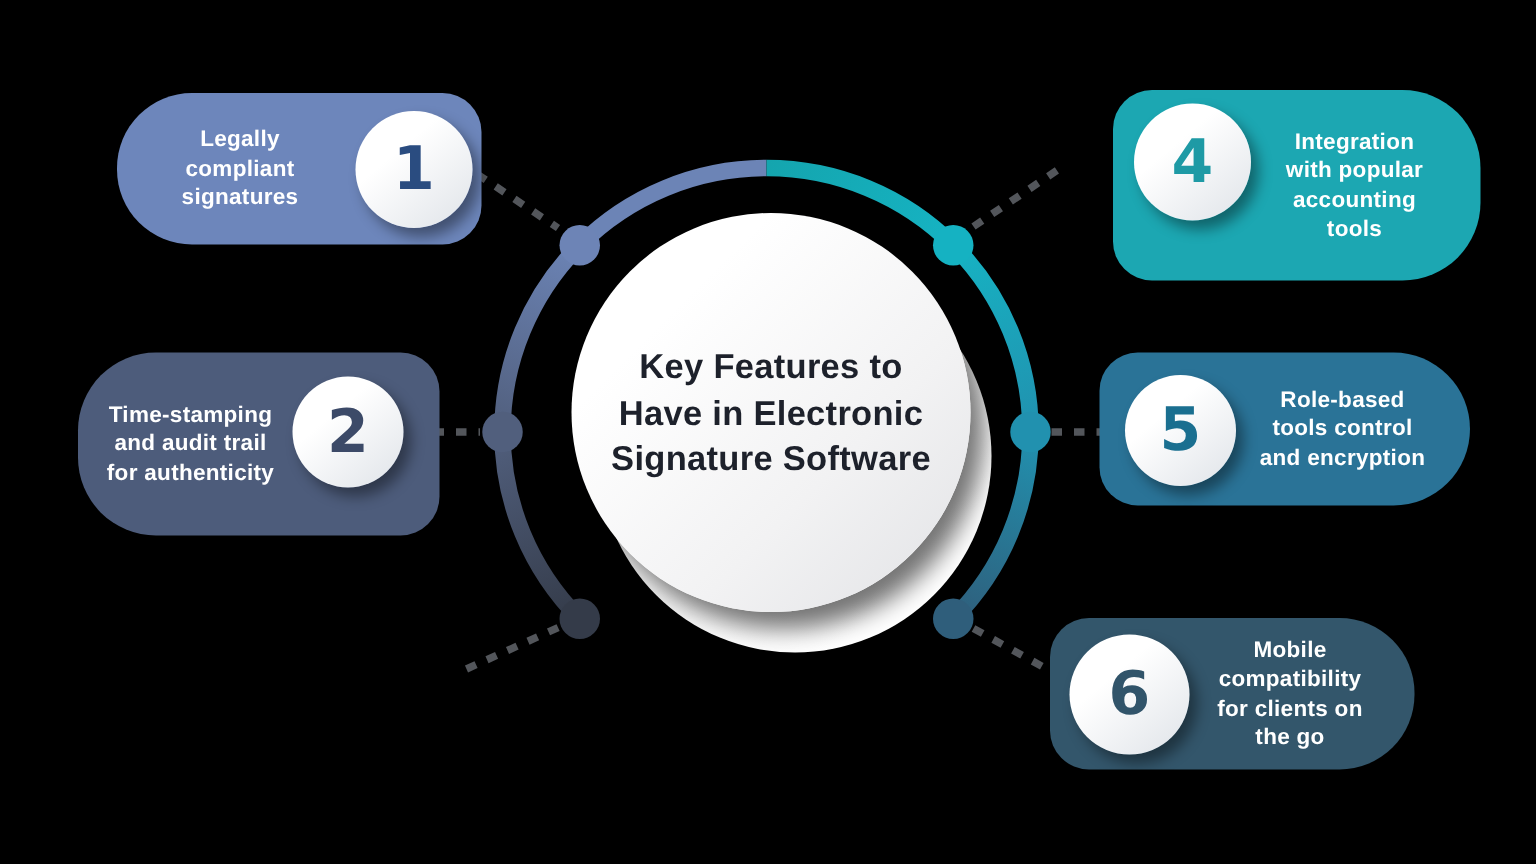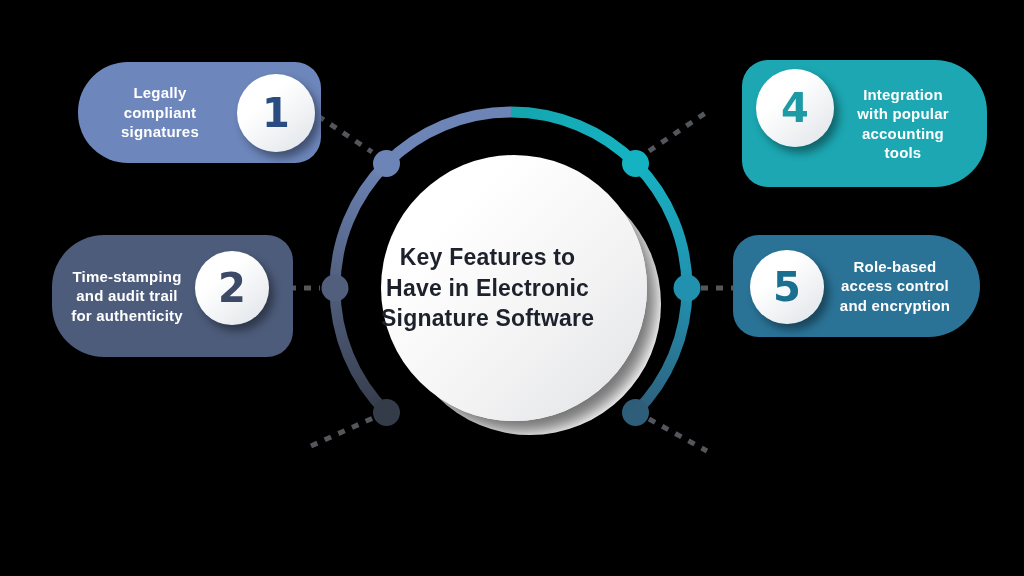--- a/index.html
+++ b/index.html
@@ -8,24 +8,24 @@
     font-family:"Liberation Sans",sans-serif;
   }
   .ring-svg{position:absolute;left:0;top:0;width:1024px;height:576px;}
 
   
   .circle-back{
     position:absolute;left:399px;top:173px;width:262px;height:262px;border-radius:50%;
     background:linear-gradient(135deg,#ededed 0%,#ffffff 80%);
   }
   .circle-front{
-    position:absolute;left:381px;top:155px;width:266px;height:266px;border-radius:50%;
+    position:absolute;left:381px;top:142px;width:266px;height:266px;border-radius:50%;
     background:linear-gradient(135deg,#ffffff 25%,#f2f2f3 65%,#e1e2e5 100%);
     box-shadow:9px 11px 16px rgba(0,0,0,.55);
-    display:flex;align-items:center;justify-content:flex-start;
+    display:flex;align-items:center;justify-content:center;
   }
   .title{
     font-size:23px;font-weight:800;color:#1d212b;text-align:center;
     white-space:pre-line;line-height:1.32;letter-spacing:.2px;
   }
 
   
   .pill{position:absolute;}
   .pill-label{
     position:absolute;top:0;bottom:0;display:flex;align-items:center;justify-content:center;
@@ -146,21 +146,30 @@
 with popular
 accounting
 tools</div>
     <div class="num-circle">
       <span class="num" style="color: rgb(30, 154, 165);">4</span>
     </div>
   </div>
 
   <div class="pill p5" style="background-color: rgb(42, 115, 151);">
     <div class="pill-label">Role-based
-access control
+tools control
 and encryption</div>
     <div class="num-circle">
       <span class="num" style="color: rgb(26, 111, 144);">5</span>
     </div>
   </div>
 
+  <div class="pill p6" style="background-color: rgb(51, 86, 107);">
+    <div class="pill-label">Mobile
+compatibility
+for clients on
+the go</div>
+    <div class="num-circle">
+      <span class="num" style="color: rgb(49, 84, 106);">6</span>
+    </div>
+  </div>
 
 </div>
 
 </body></html>

